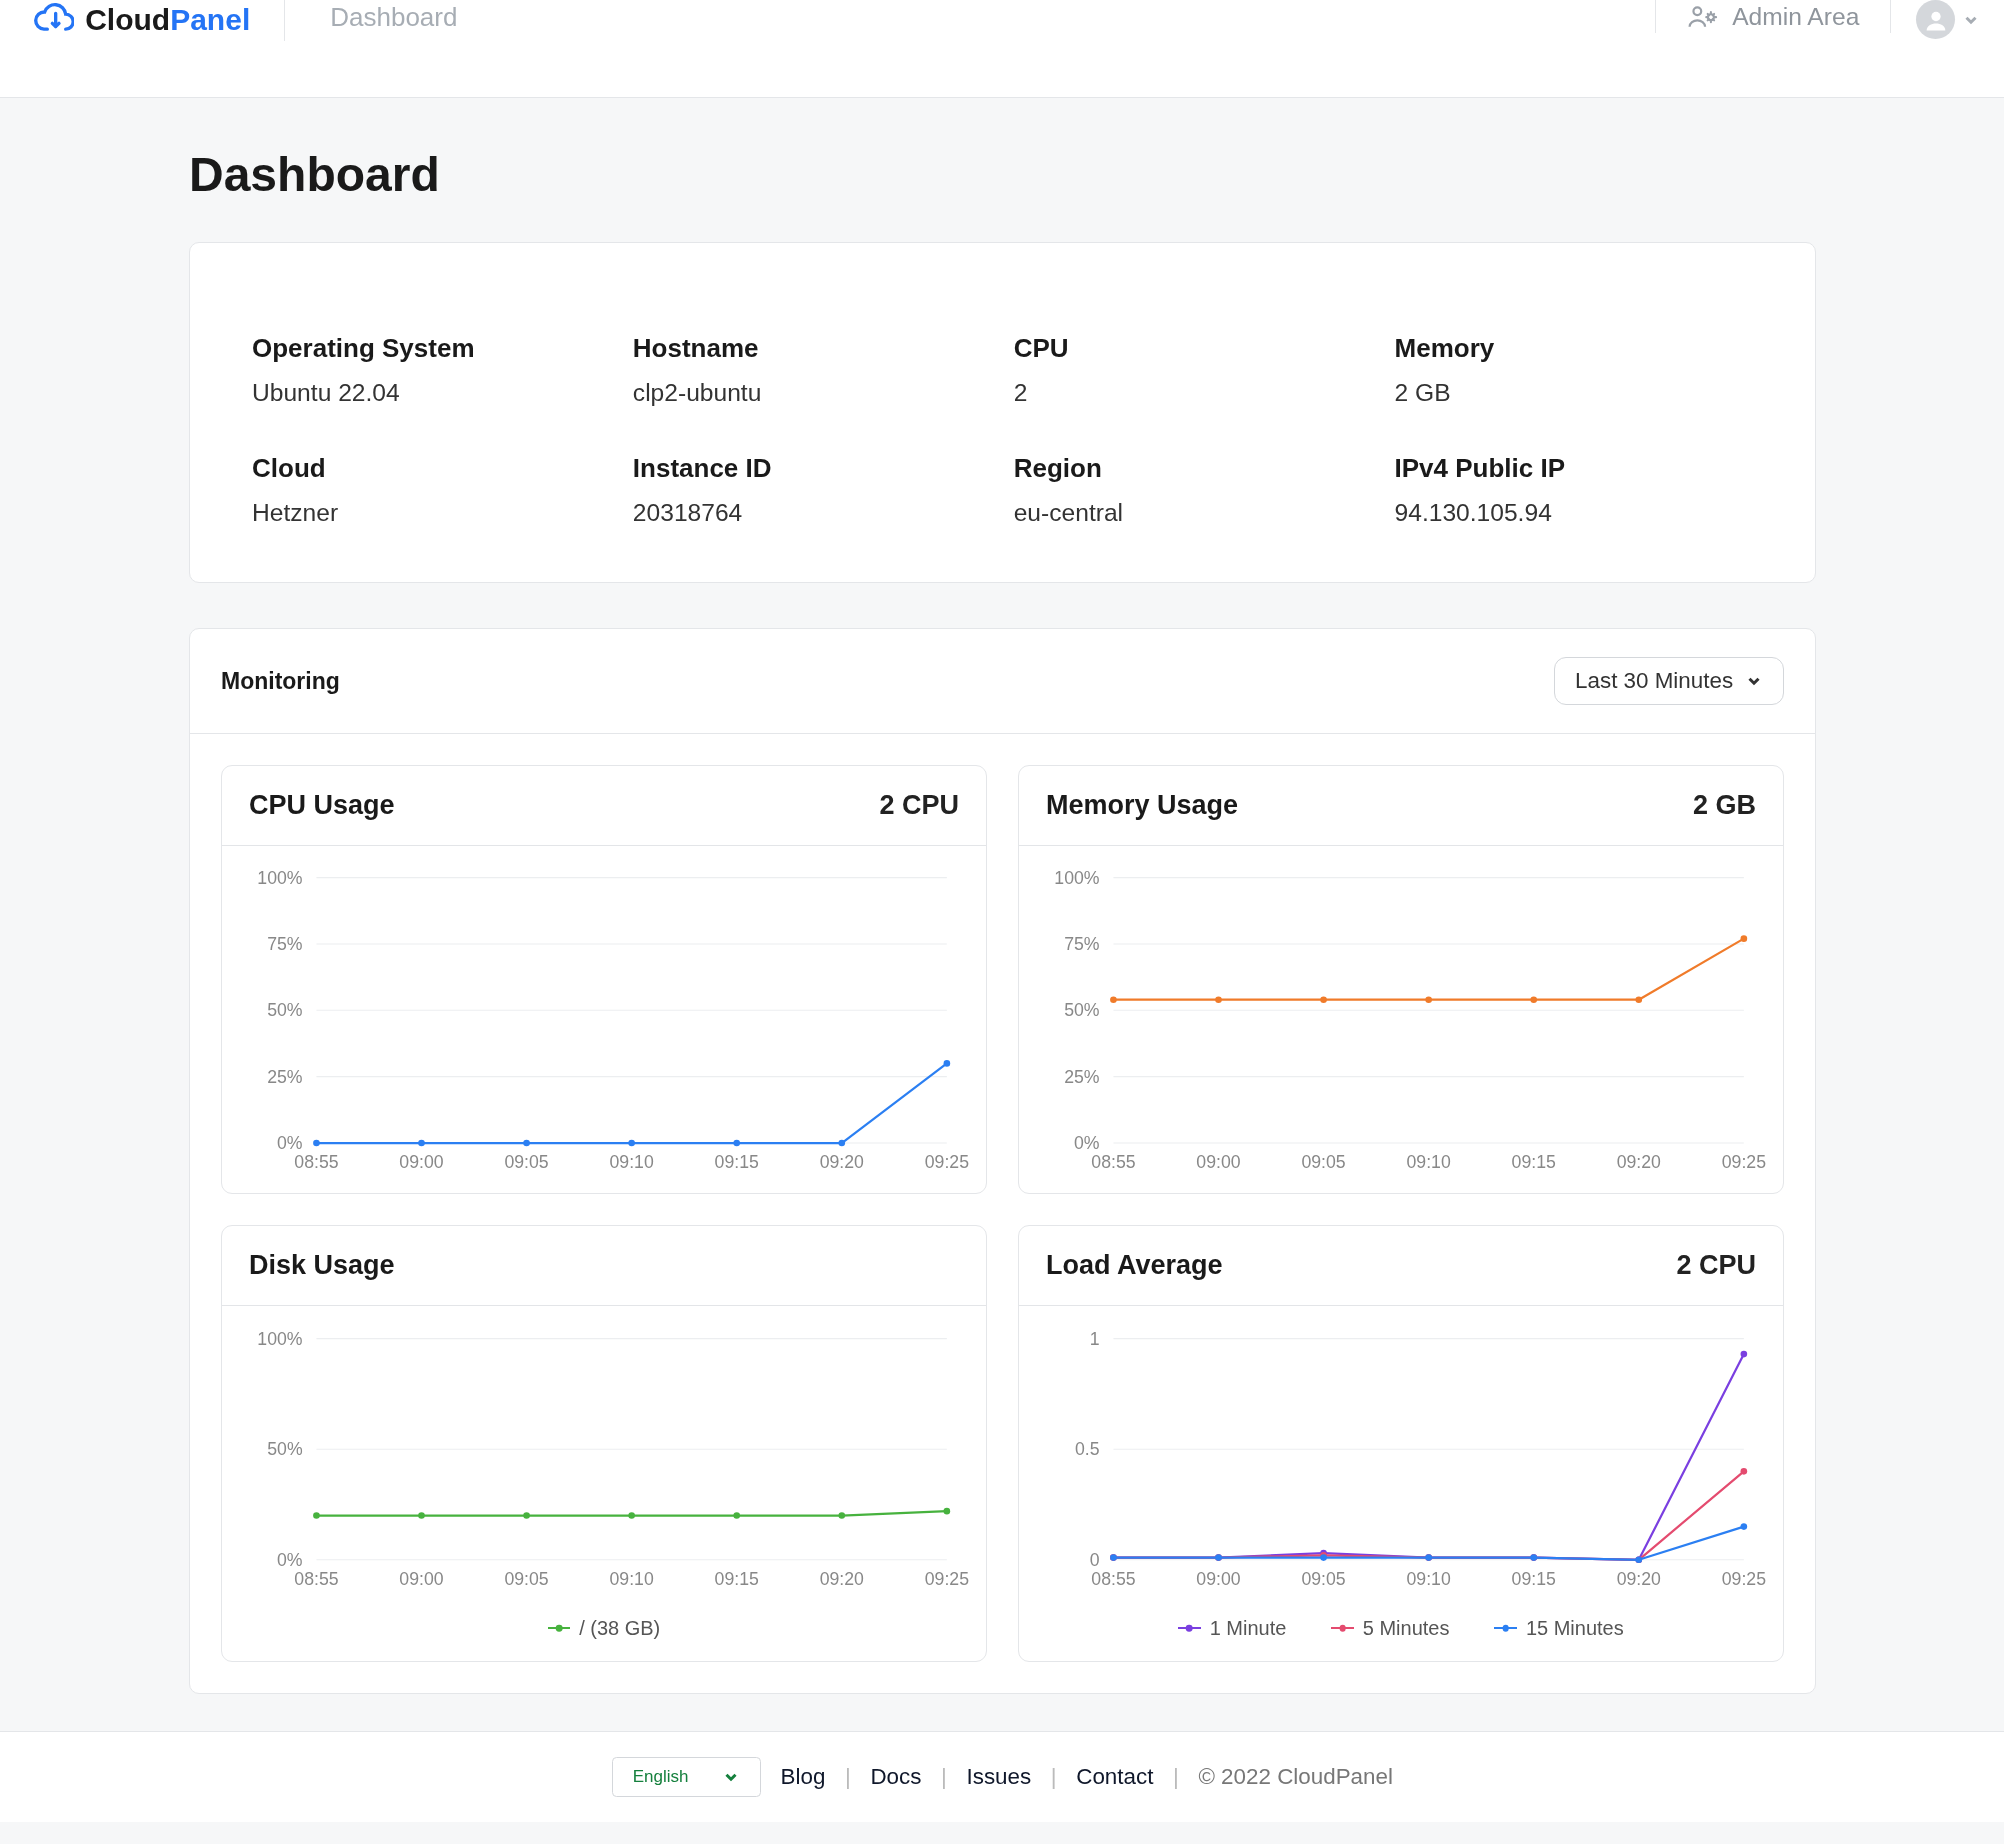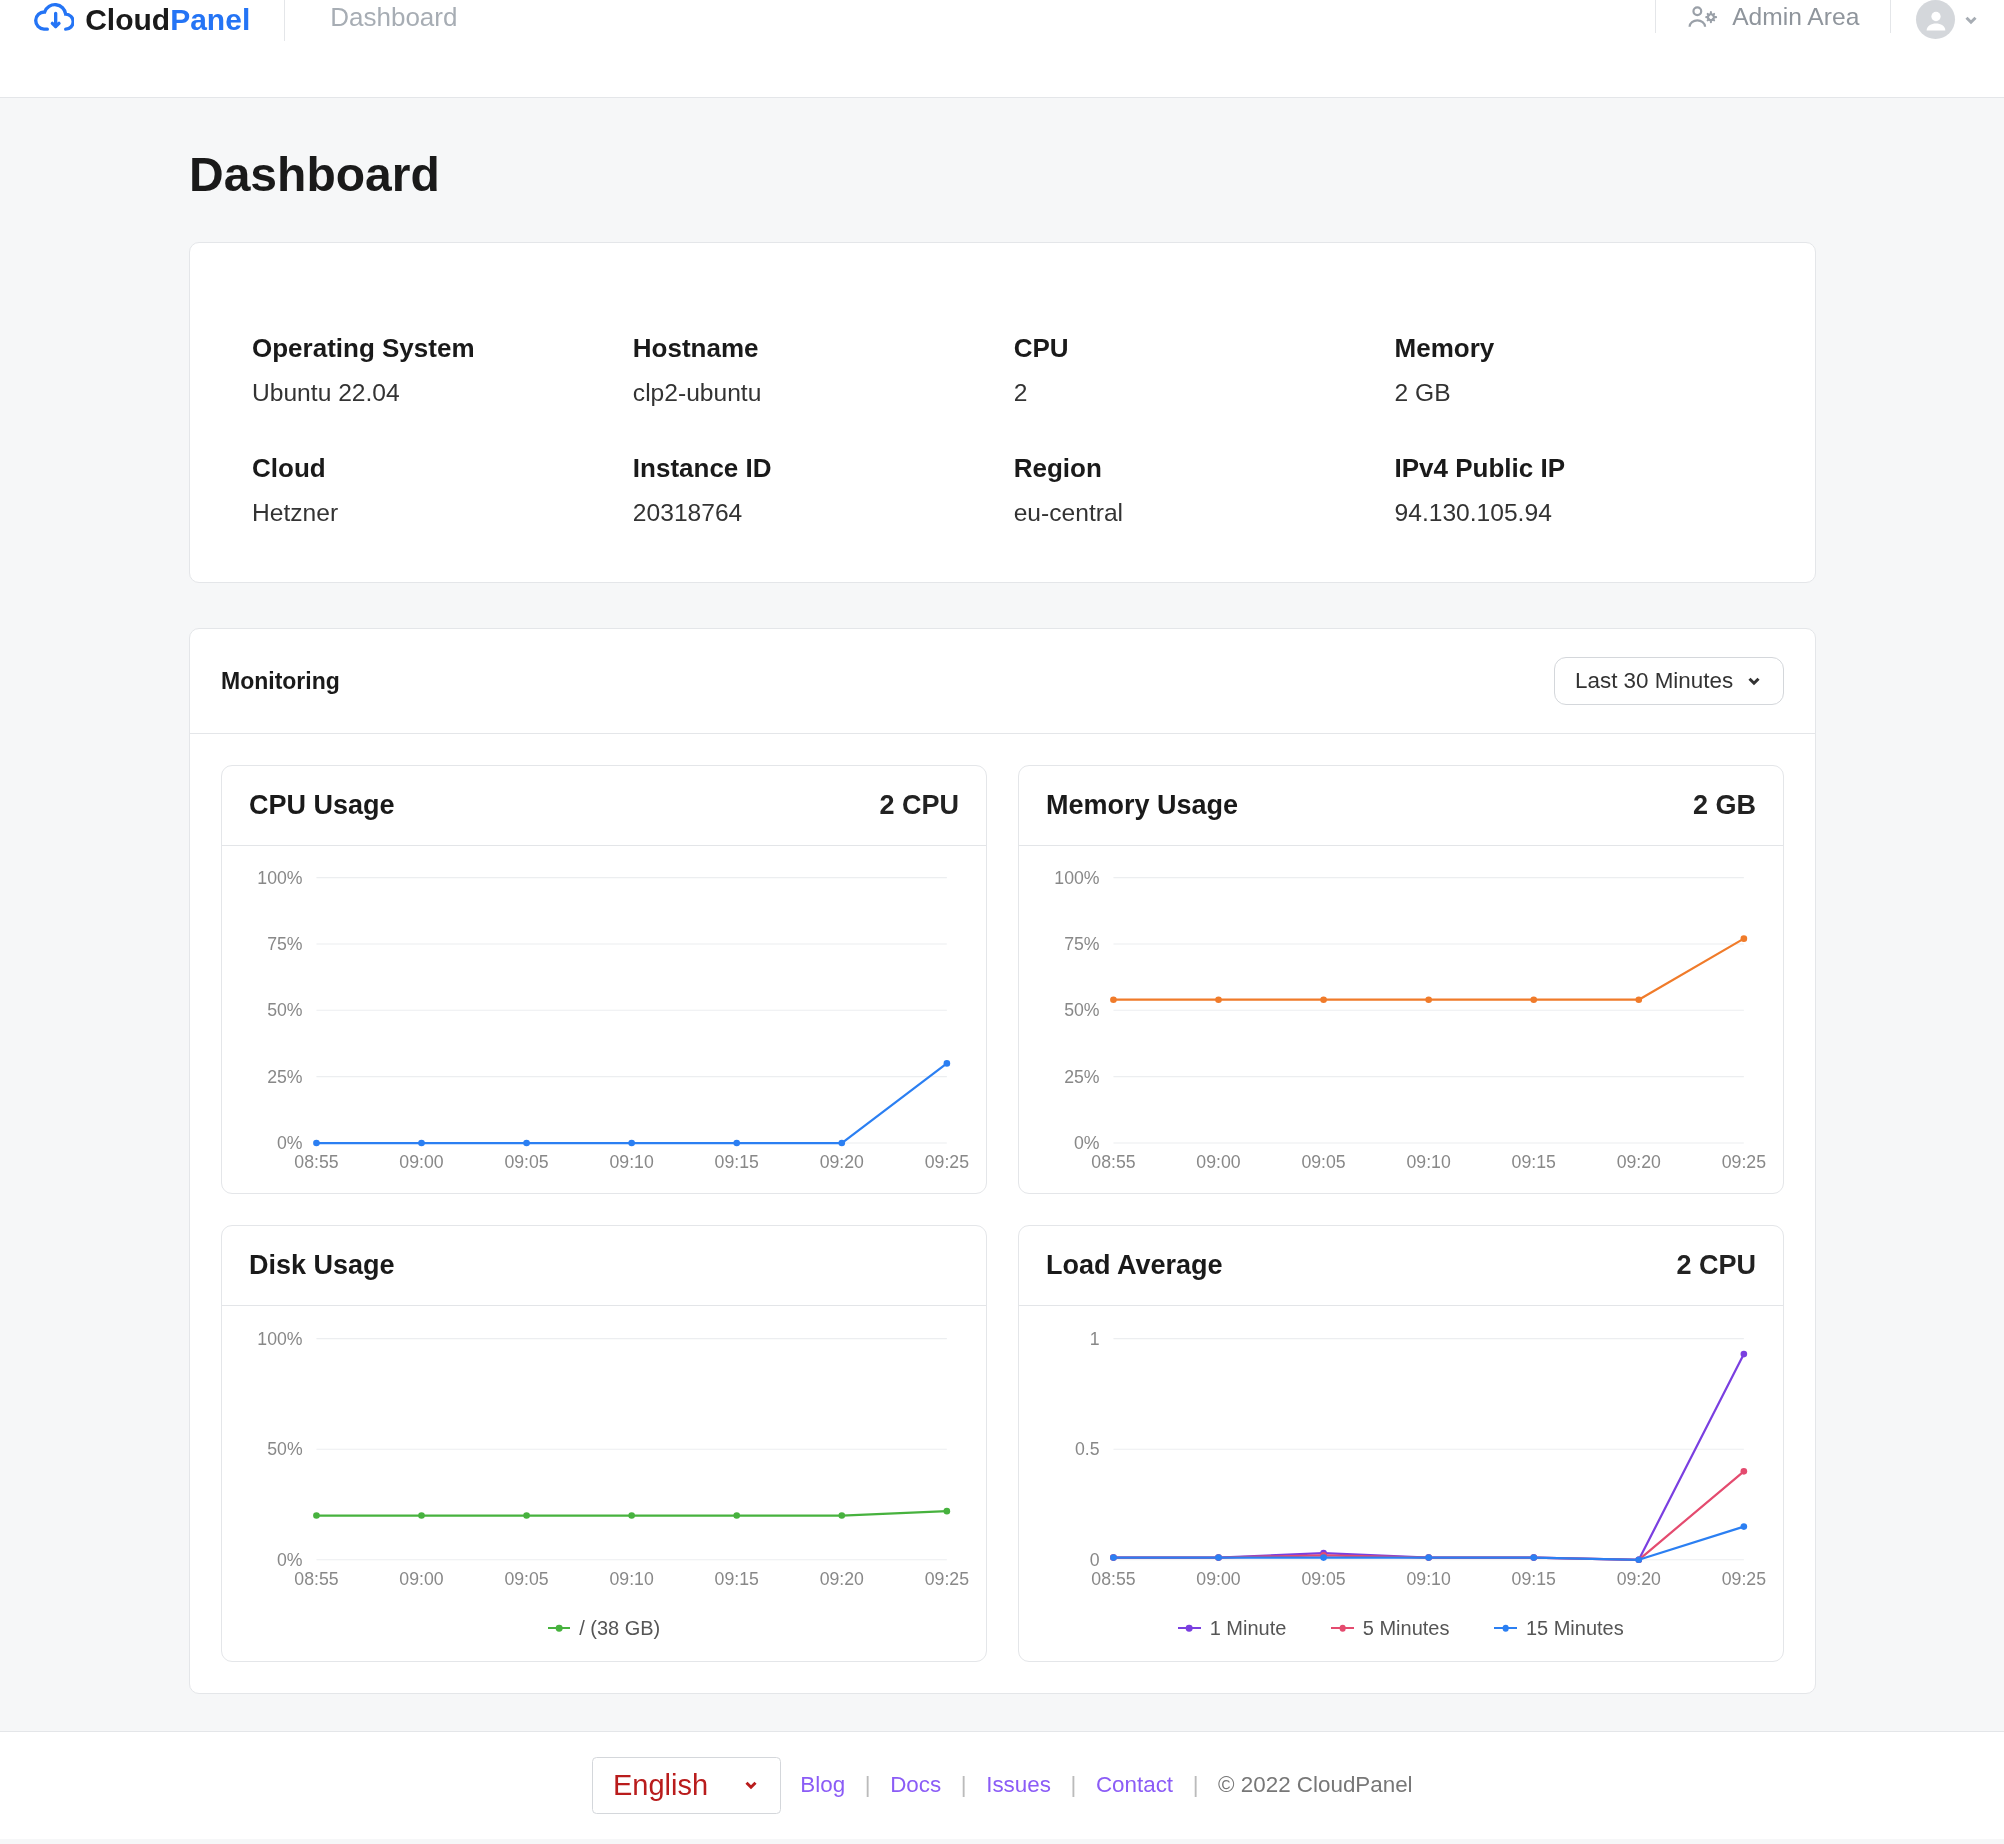--- a/index.html
+++ b/index.html
@@ -160,23 +160,23 @@
   padding:25px 0;
   margin-top:14px;
 }
 .footer-inner{
   display:flex;align-items:center;justify-content:center;gap:19.6px;
   font-size:22.4px;color:#777;
 }
 .footer-select{
   border:1.7px solid var(--grey-300);border-radius:4.5px;
   padding:7.8px 19.6px;display:flex;align-items:center;gap:34px;
-  font-size:29px;color:#b91c1c;background:#fff;cursor:pointer;
-}
-.footer a{color:#8b5cf6;text-decoration:none;}
+  font-size:17px;color:#15803d;background:#fff;cursor:pointer;
+}
+.footer a{color:#0f172a;text-decoration:none;}
 .footer .sep{color:#bbb;}
 
 .chev{width:18px;height:18px;}
 .chev polyline{fill:none;stroke:currentColor;stroke-width:4;}
 </style>
 </head>
 <body>
 
 <header class="topbar">
   <div class="topbar-brand">

